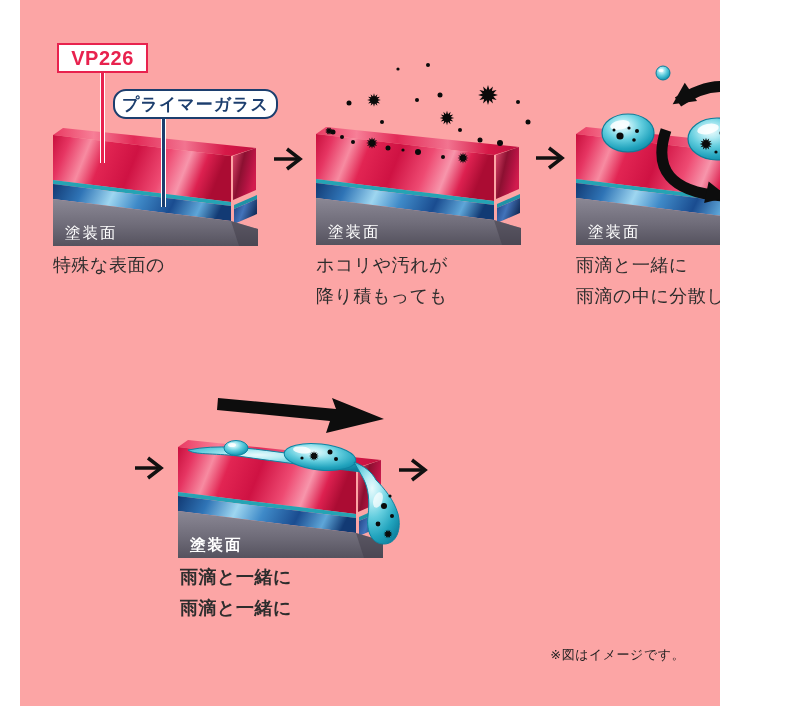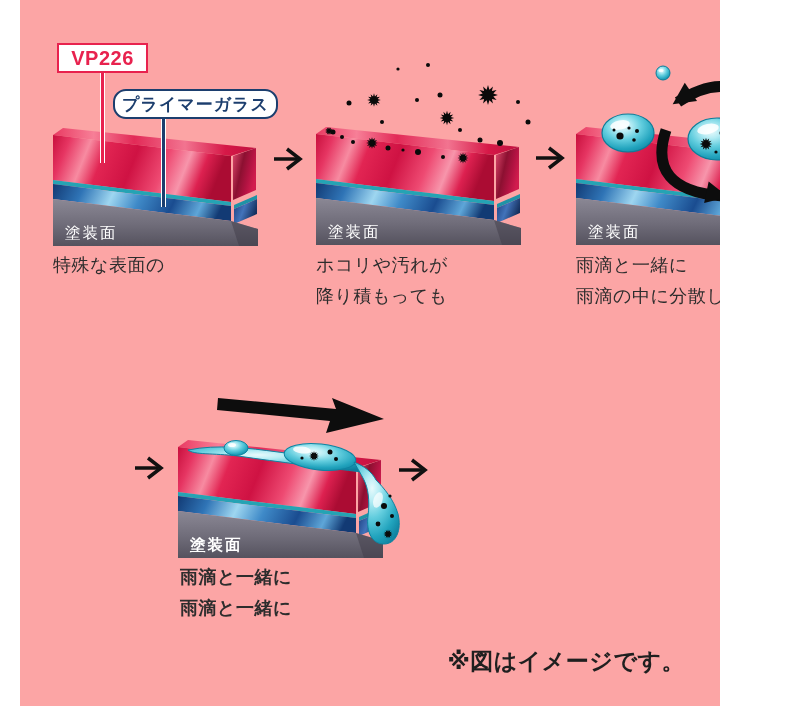--- a/index.html
+++ b/index.html
@@ -26,21 +26,21 @@
   }
   .leader.red{background:var(--accent-red);}
   .leader.navy{background:var(--navy);}
   .caption{
     position:absolute;font-size:18px;line-height:31px;color:var(--text-color);
     letter-spacing:.5px;white-space:nowrap;
   }
   .cap-line{display:block;}
   .step-arrow{position:absolute;color:var(--arrow-black);}
   .note{
-    position:absolute;font-size:23px;color:#1f1f1f;letter-spacing:.5px;white-space:nowrap;font-weight:bold;
+    position:absolute;font-size:13px;color:#1f1f1f;letter-spacing:.5px;white-space:nowrap;
   }
   svg text.surface{
     font-family:"Liberation Sans","DejaVu Sans",sans-serif;
     font-size:15.5px;fill:#ffffff;letter-spacing:2px;
   }
 </style>
 </head>
 <body>
 
 <div class="canvas">

